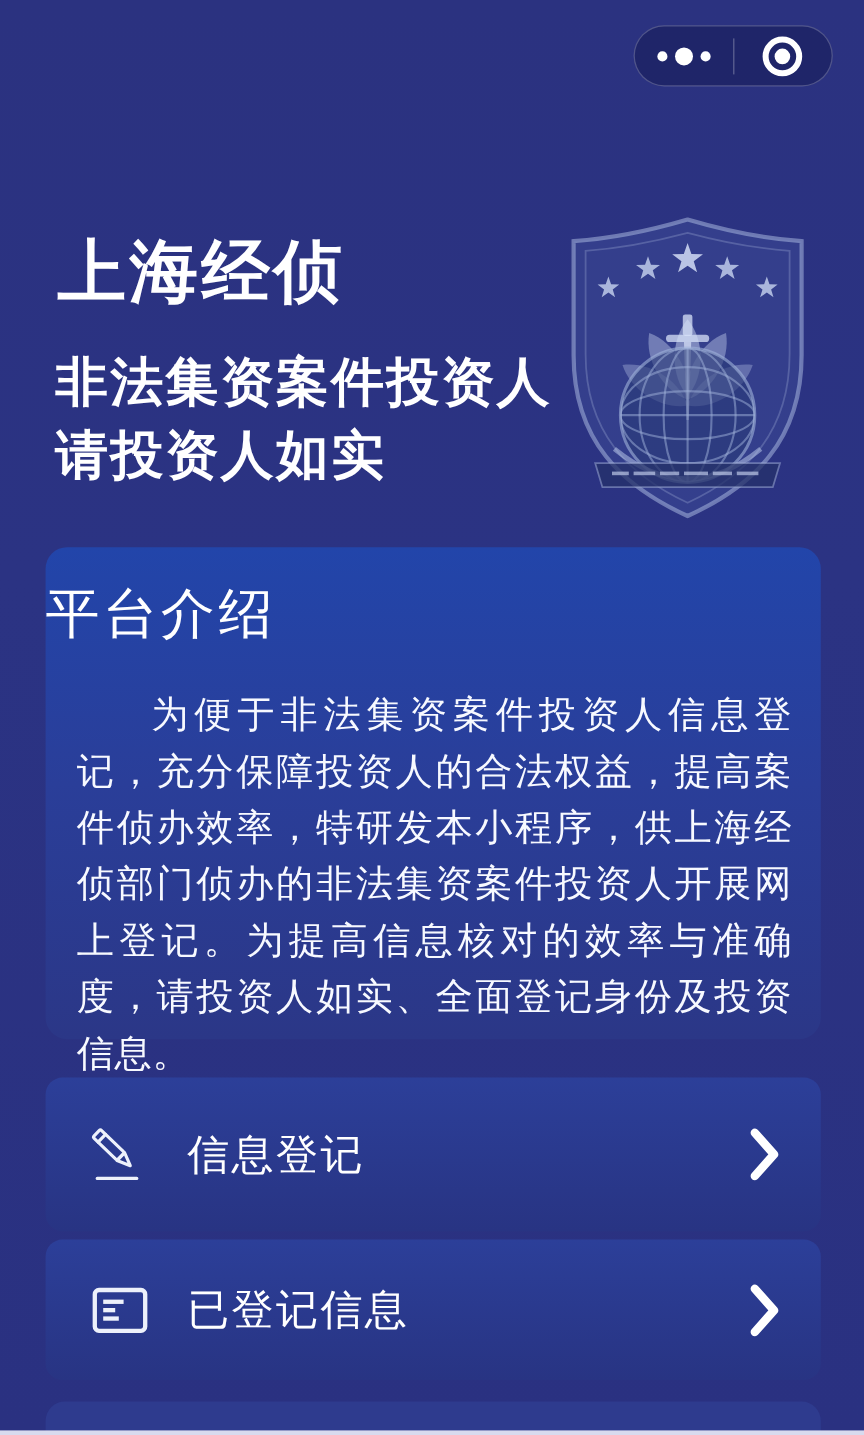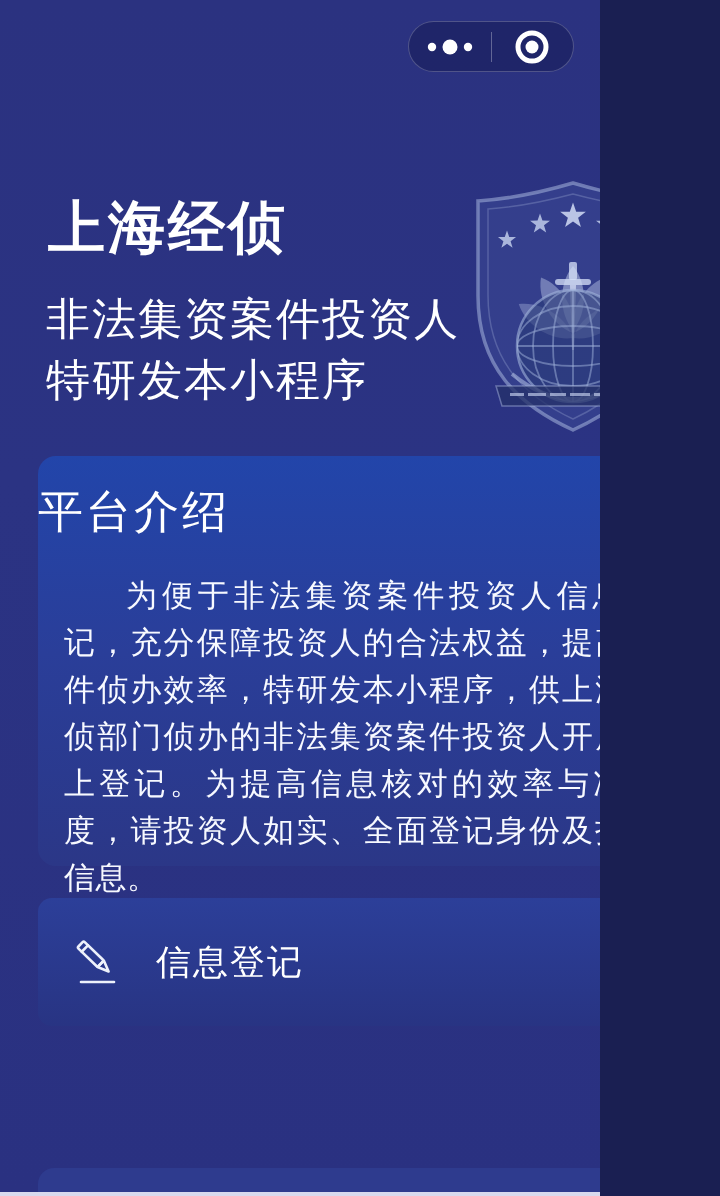--- a/index.html
+++ b/index.html
@@ -1,38 +1,38 @@
 <!DOCTYPE html>
 <html><head>
 <meta charset="utf-8">
 <style>
   html,body{margin:0;padding:0;background:#1a1f52;}
   .page{
-    position:relative;width:600px;height:1196px;overflow:hidden;
+    position:relative;width:720px;height:1196px;overflow:hidden;
     background:linear-gradient(180deg,#2B3280 0%,#2B3383 40%,#2A3181 100%);
     font-family:"Liberation Sans","DejaVu Sans",sans-serif;
     color:#FFFFFF;
   }
   
   .capsule{
     position:absolute;top:21px;right:26px;width:166px;height:51px;
     border-radius:26px;background:rgba(22,27,85,0.55);
     border:1px solid rgba(255,255,255,0.22);
     display:flex;align-items:center;box-sizing:border-box;
   }
   .capsule-half{flex:1;display:flex;align-items:center;justify-content:center;height:100%;cursor:pointer;}
   .capsule-divider{width:1px;height:30px;background:rgba(255,255,255,0.30);}
   
   .title{
     position:absolute;left:48px;top:192px;
     font-size:57px;font-weight:700;letter-spacing:3px;line-height:70px;
   }
   .subtitle{
     position:absolute;left:46px;top:288px;
-    font-size:44px;font-weight:400;letter-spacing:2px;line-height:61px;
+    font-size:44px;font-weight:700;letter-spacing:2px;line-height:61px;
     width:470px;
   }
   .badge{position:absolute;left:466px;top:178px;width:214px;height:258px;}
   
   .intro-card{
     position:absolute;left:38px;top:456px;width:646px;height:410px;
     border-radius:18px;box-sizing:border-box;
     background:linear-gradient(180deg,#2245AA 0%,#2A3E99 48%,#2B3787 100%);
   }
   .intro-heading{
@@ -79,21 +79,21 @@
       <svg width="38" height="38" viewBox="0 0 38 38">
         <circle cx="19" cy="19" r="14" fill="none" stroke="#FFFFFF" stroke-width="5"></circle>
         <circle cx="19" cy="19" r="6.5" fill="#FFFFFF"></circle>
       </svg>
     </div>
   </div>
 
   <div class="title">上海经侦</div>
   <div class="subtitle">
     <div>非法集资案件投资人</div>
-    <div>特研发本小程序</div>
+    <div>请投资人如实</div>
   </div>
 
   <div class="badge">
     <svg width="214" height="258" viewBox="0 0 214 258">
       <defs>
         <polygon id="star" points="0,-10 2.35,-3.24 9.51,-3.09 3.8,1.24 5.88,8.09 0,4 -5.88,8.09 -3.8,1.24 -9.51,-3.09 -2.35,-3.24"></polygon>
         <path id="petal" d="M0,0 C-14,-16 -15,-46 0,-64 C15,-46 14,-16 0,0 Z"></path>
         <clipPath id="globeClip">
             <circle cx="107" cy="168" r="56"></circle>
           </clipPath>
@@ -159,17 +159,33 @@
       </svg>
     </div>
     <div class="menu-label">信息登记</div>
     <div class="menu-chevron">
       <svg width="28" height="46" viewBox="0 0 28 46" fill="none" stroke="#FFFFFF" stroke-width="7" stroke-linecap="round" stroke-linejoin="round">
         <path d="M5,5 L21,23 L5,41"></path>
       </svg>
     </div>
   </div>
 
+  <div class="menu-row menu-row-2">
+    <div class="menu-icon">
+      <svg width="50" height="42" viewBox="0 0 50 42">
+        <rect x="4" y="4" width="42" height="34" rx="3.5" fill="none" stroke="#EDF1FB" stroke-width="3.6"></rect>
+        <rect x="11" y="12" width="17" height="3.6" fill="#EDF1FB"></rect>
+        <rect x="11" y="19" width="10" height="3.6" fill="#EDF1FB"></rect>
+        <rect x="11" y="26" width="13" height="3.6" fill="#EDF1FB"></rect>
+      </svg>
+    </div>
+    <div class="menu-label">已登记信息</div>
+    <div class="menu-chevron">
+      <svg width="28" height="46" viewBox="0 0 28 46" fill="none" stroke="#FFFFFF" stroke-width="7" stroke-linecap="round" stroke-linejoin="round">
+        <path d="M5,5 L21,23 L5,41"></path>
+      </svg>
+    </div>
+  </div>
 
   <div class="partial-card"></div>
   <div class="bottom-strip"></div>
 
 </div>
 
 </body></html>

